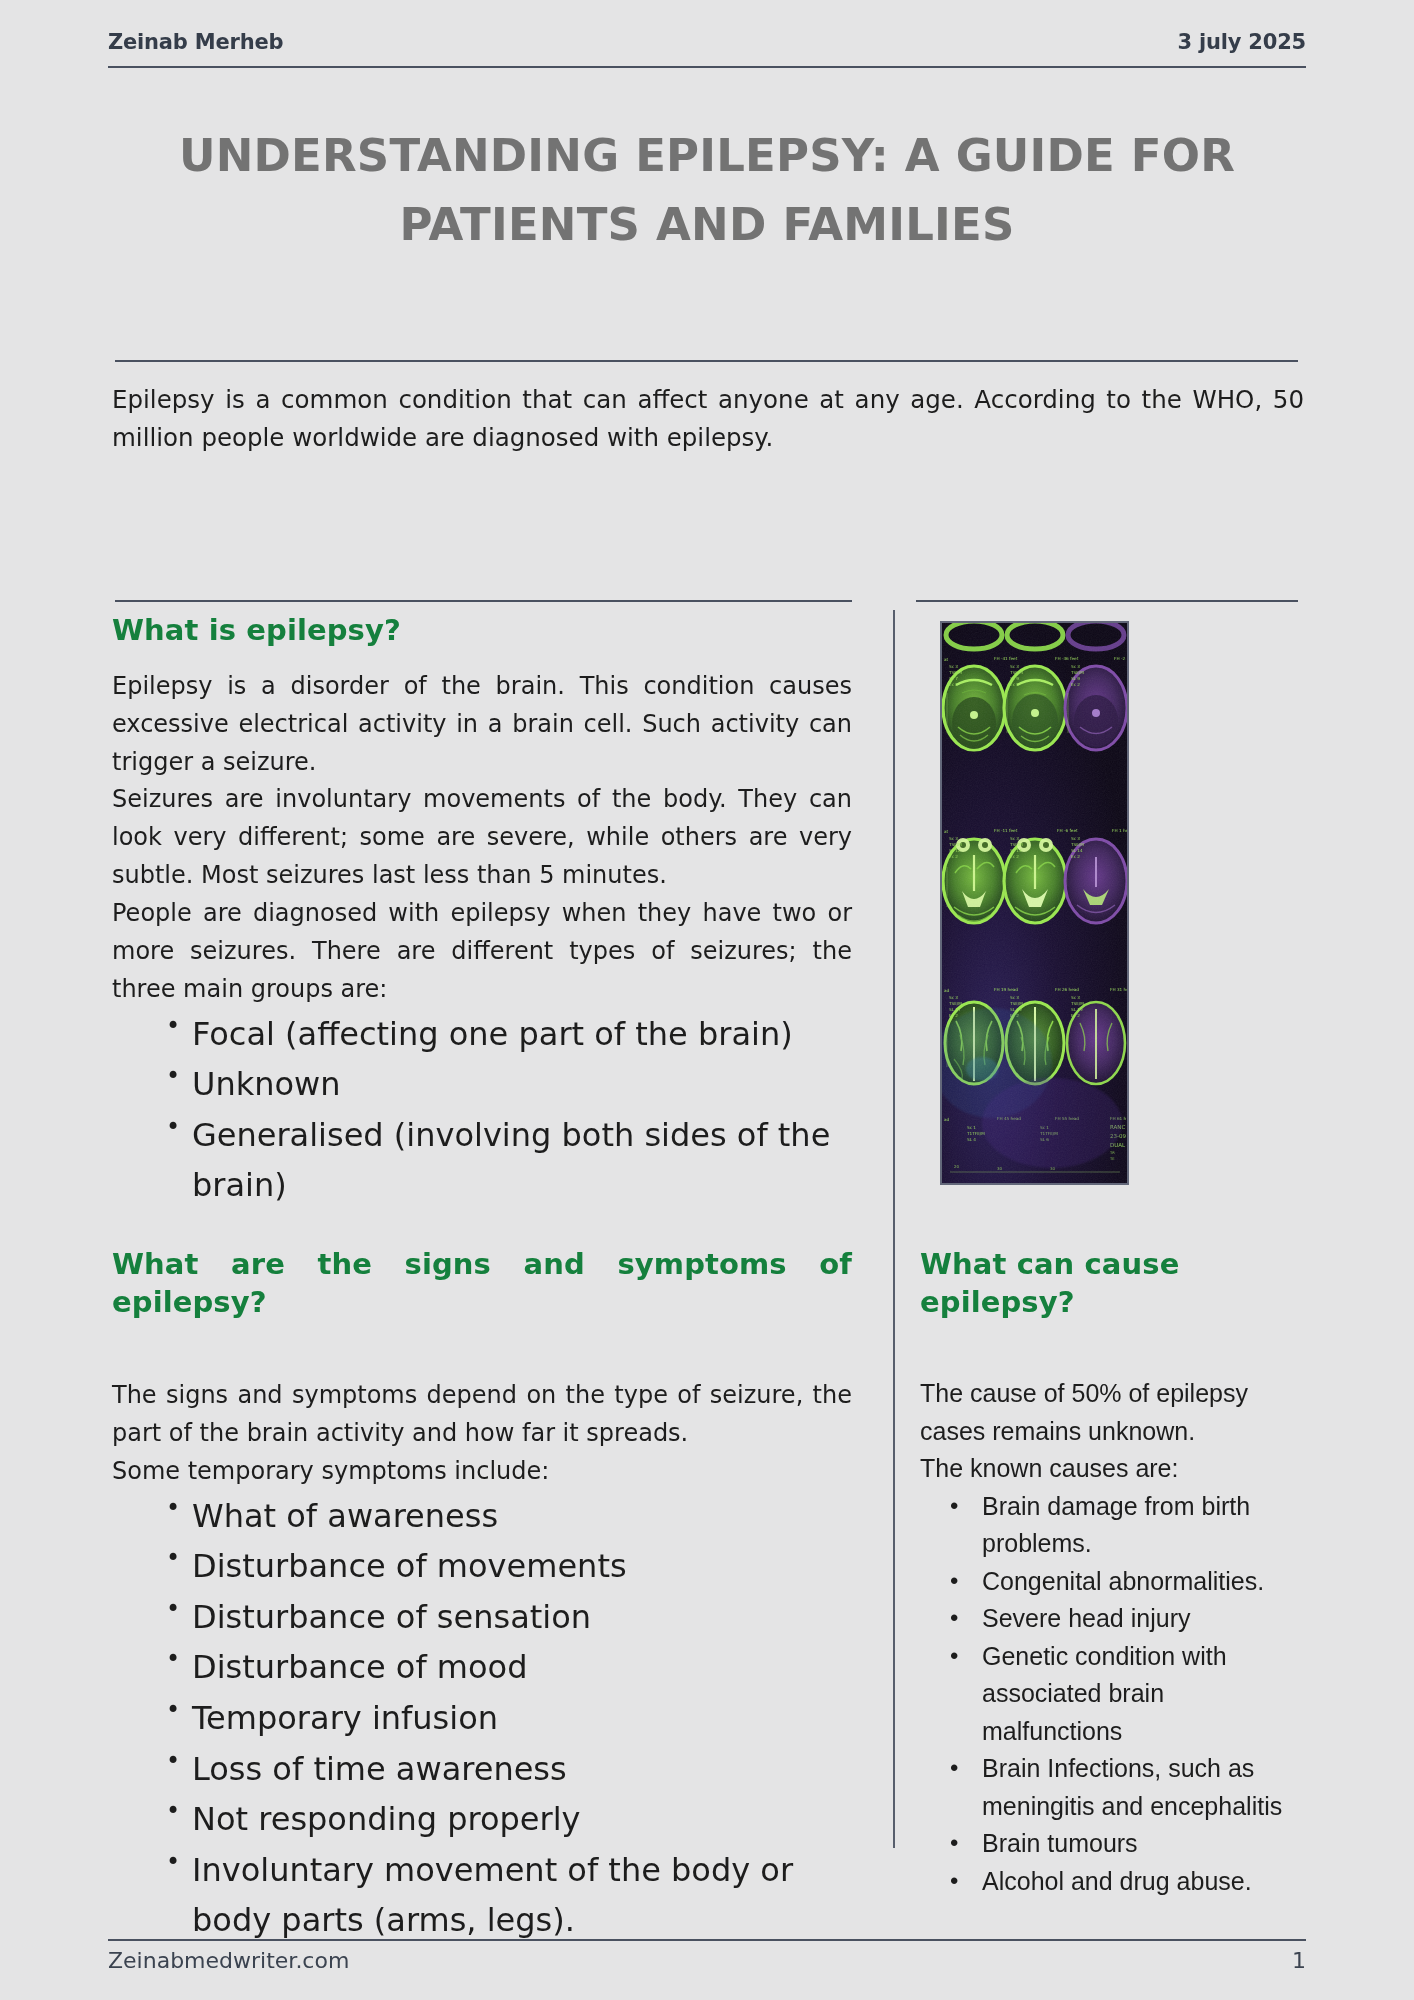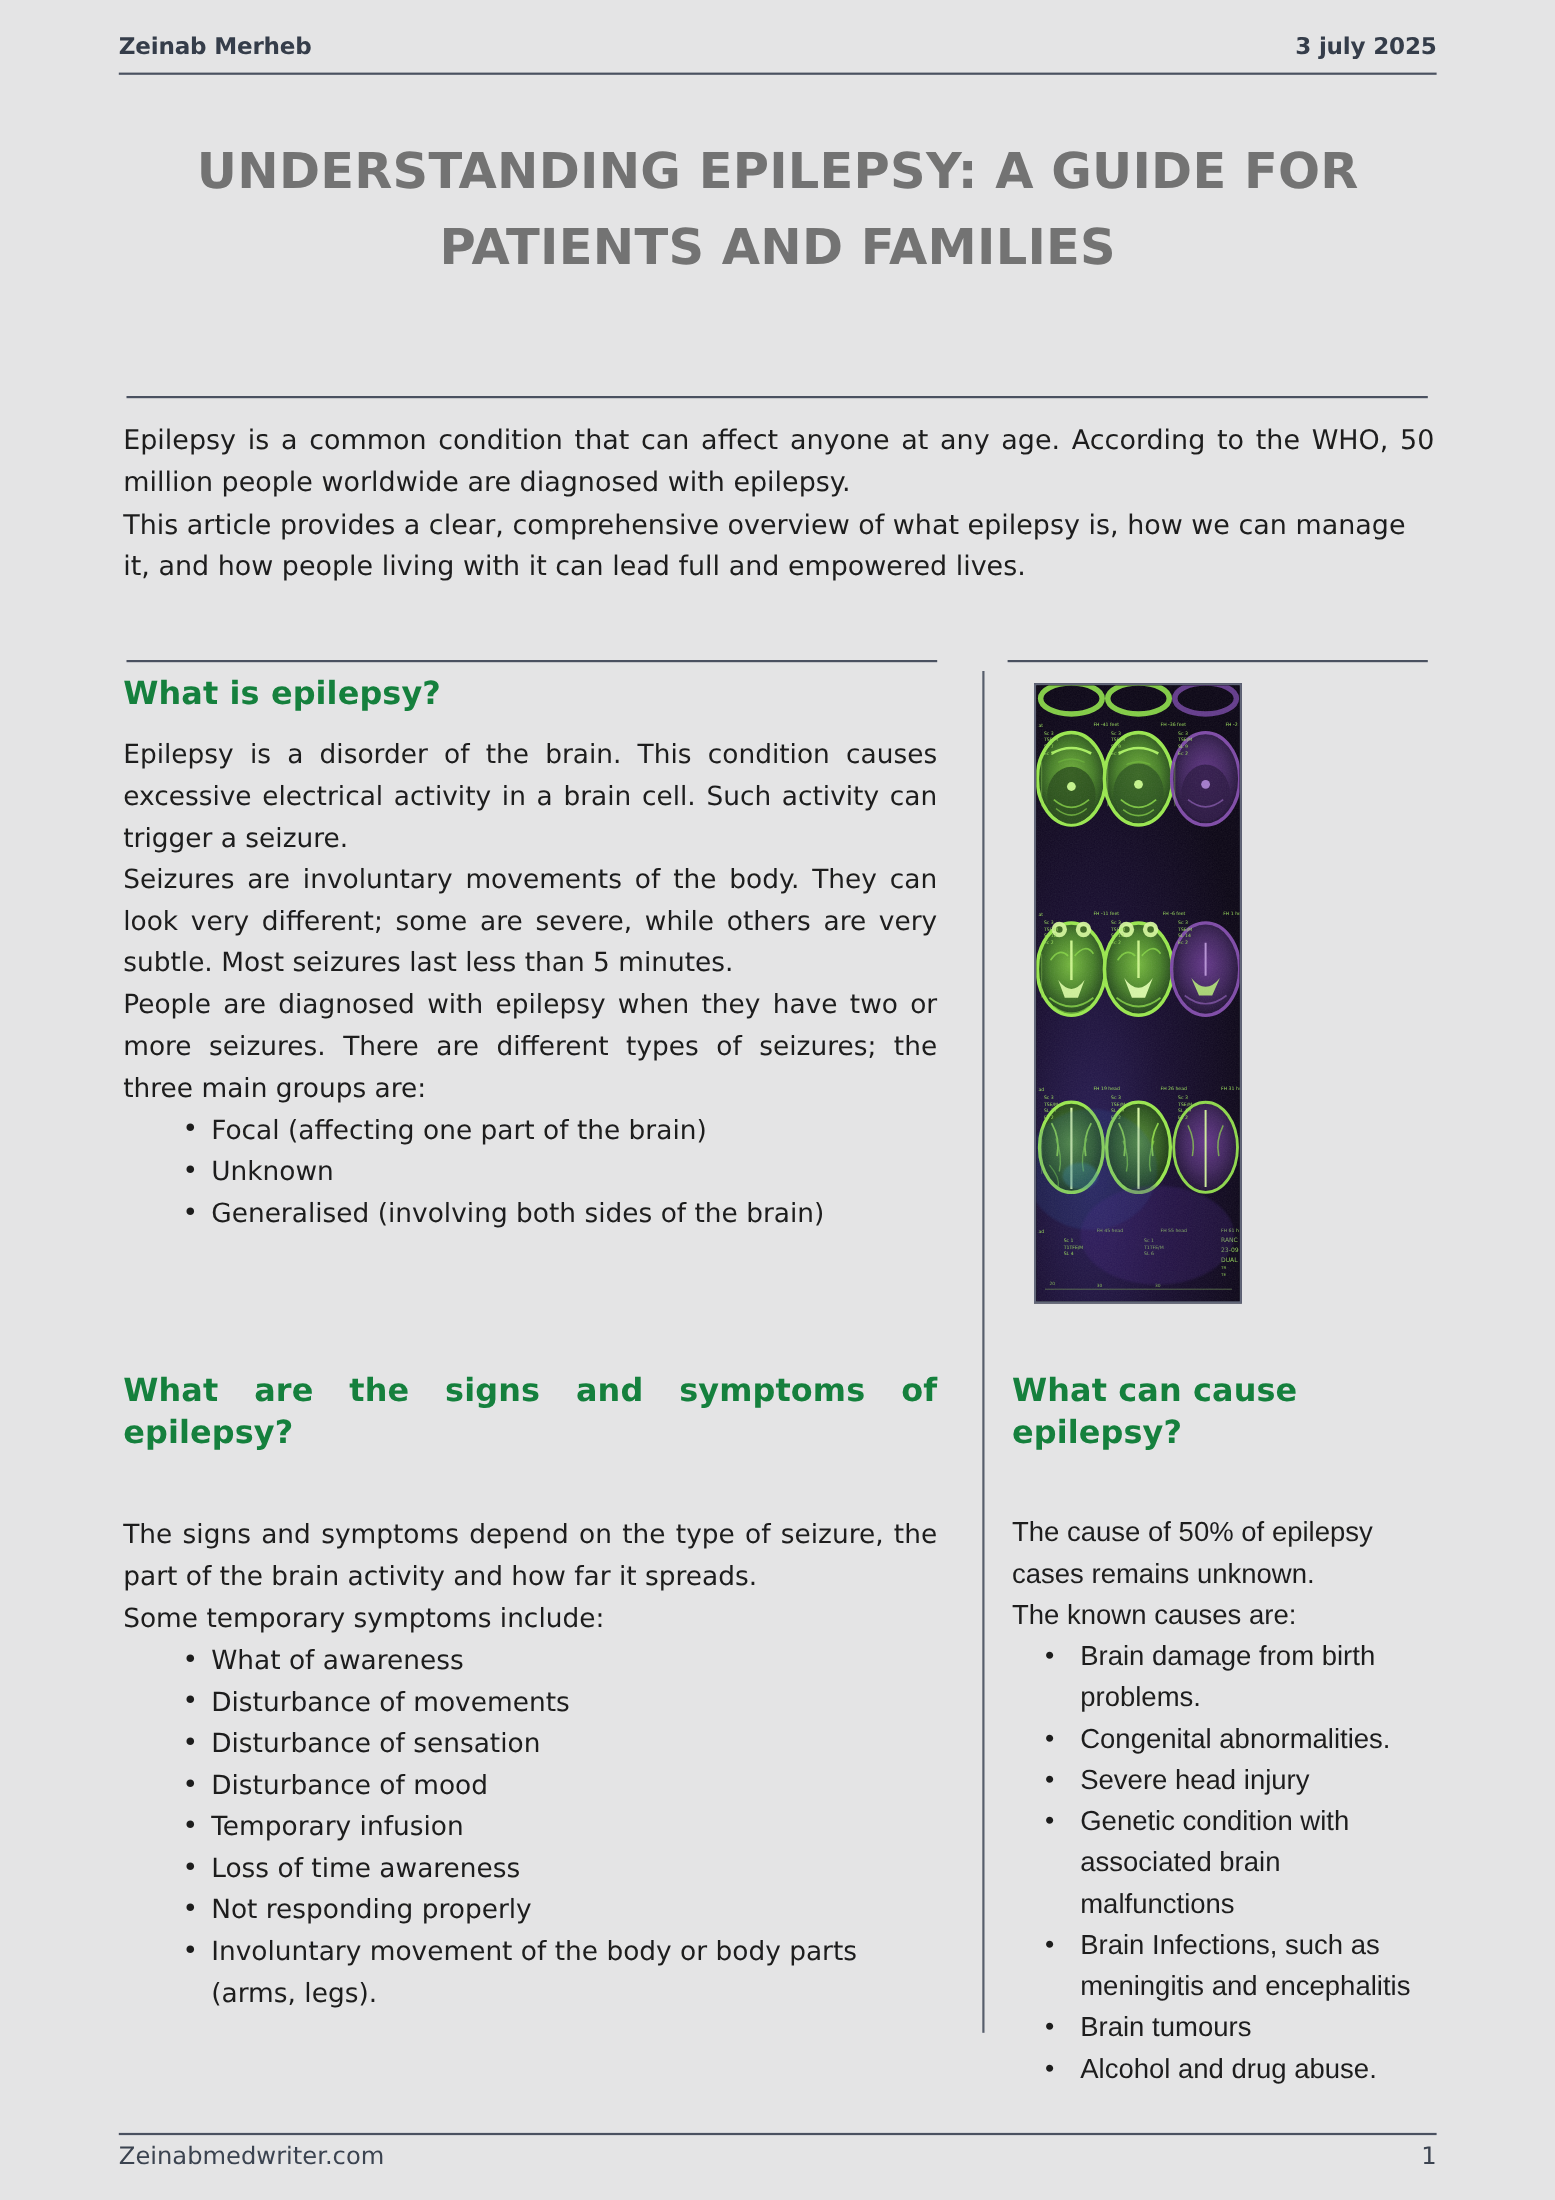--- a/index.html
+++ b/index.html
@@ -152,21 +152,21 @@
   }
   .body-text.left { text-align: left; }
 
   ul.bullets {
     margin: 0;
     padding: 0 0 0 54px;
     list-style: none;
   }
   ul.bullets li {
     font-family: "DejaVu Sans", sans-serif;
-    font-size: 24px;
+    font-size: 32px;
     line-height: 1.58;
     color: #1d1d1d;
     position: relative;
     padding-left: 26px;
   }
   ul.bullets li::before {
     content: "•";
     position: absolute;
     left: 0;
     top: -1px;
@@ -244,21 +244,20 @@
     <span>Zeinab Merheb</span>
     <span>3 july 2025</span>
   </div>
   <div class="rule-top"></div>
 
   <h1 class="doc-title">UNDERSTANDING EPILEPSY: A GUIDE FOR PATIENTS AND FAMILIES</h1>
   <div class="rule-under-title"></div>
 
   <div class="intro">
     <p>Epilepsy is a common condition that can affect anyone at any age. According to the WHO, 50 million people worldwide are diagnosed with epilepsy.</p>
-    <p class="nojust">This article provides a clear, comprehensive overview of what epilepsy is, how we can manage it, and how people living with it can lead full and empowered lives.</p>
   </div>
 
   <div class="rule-left-sec"></div>
   <div class="rule-right-sec"></div>
 
   <div class="col-divider"></div>
 
   <div class="col-left">
     <h2 class="section-heading">What is epilepsy?</h2>
     <p class="body-text">Epilepsy is a disorder of the brain. This condition causes excessive electrical activity in a brain cell. Such activity can trigger a seizure.</p>

